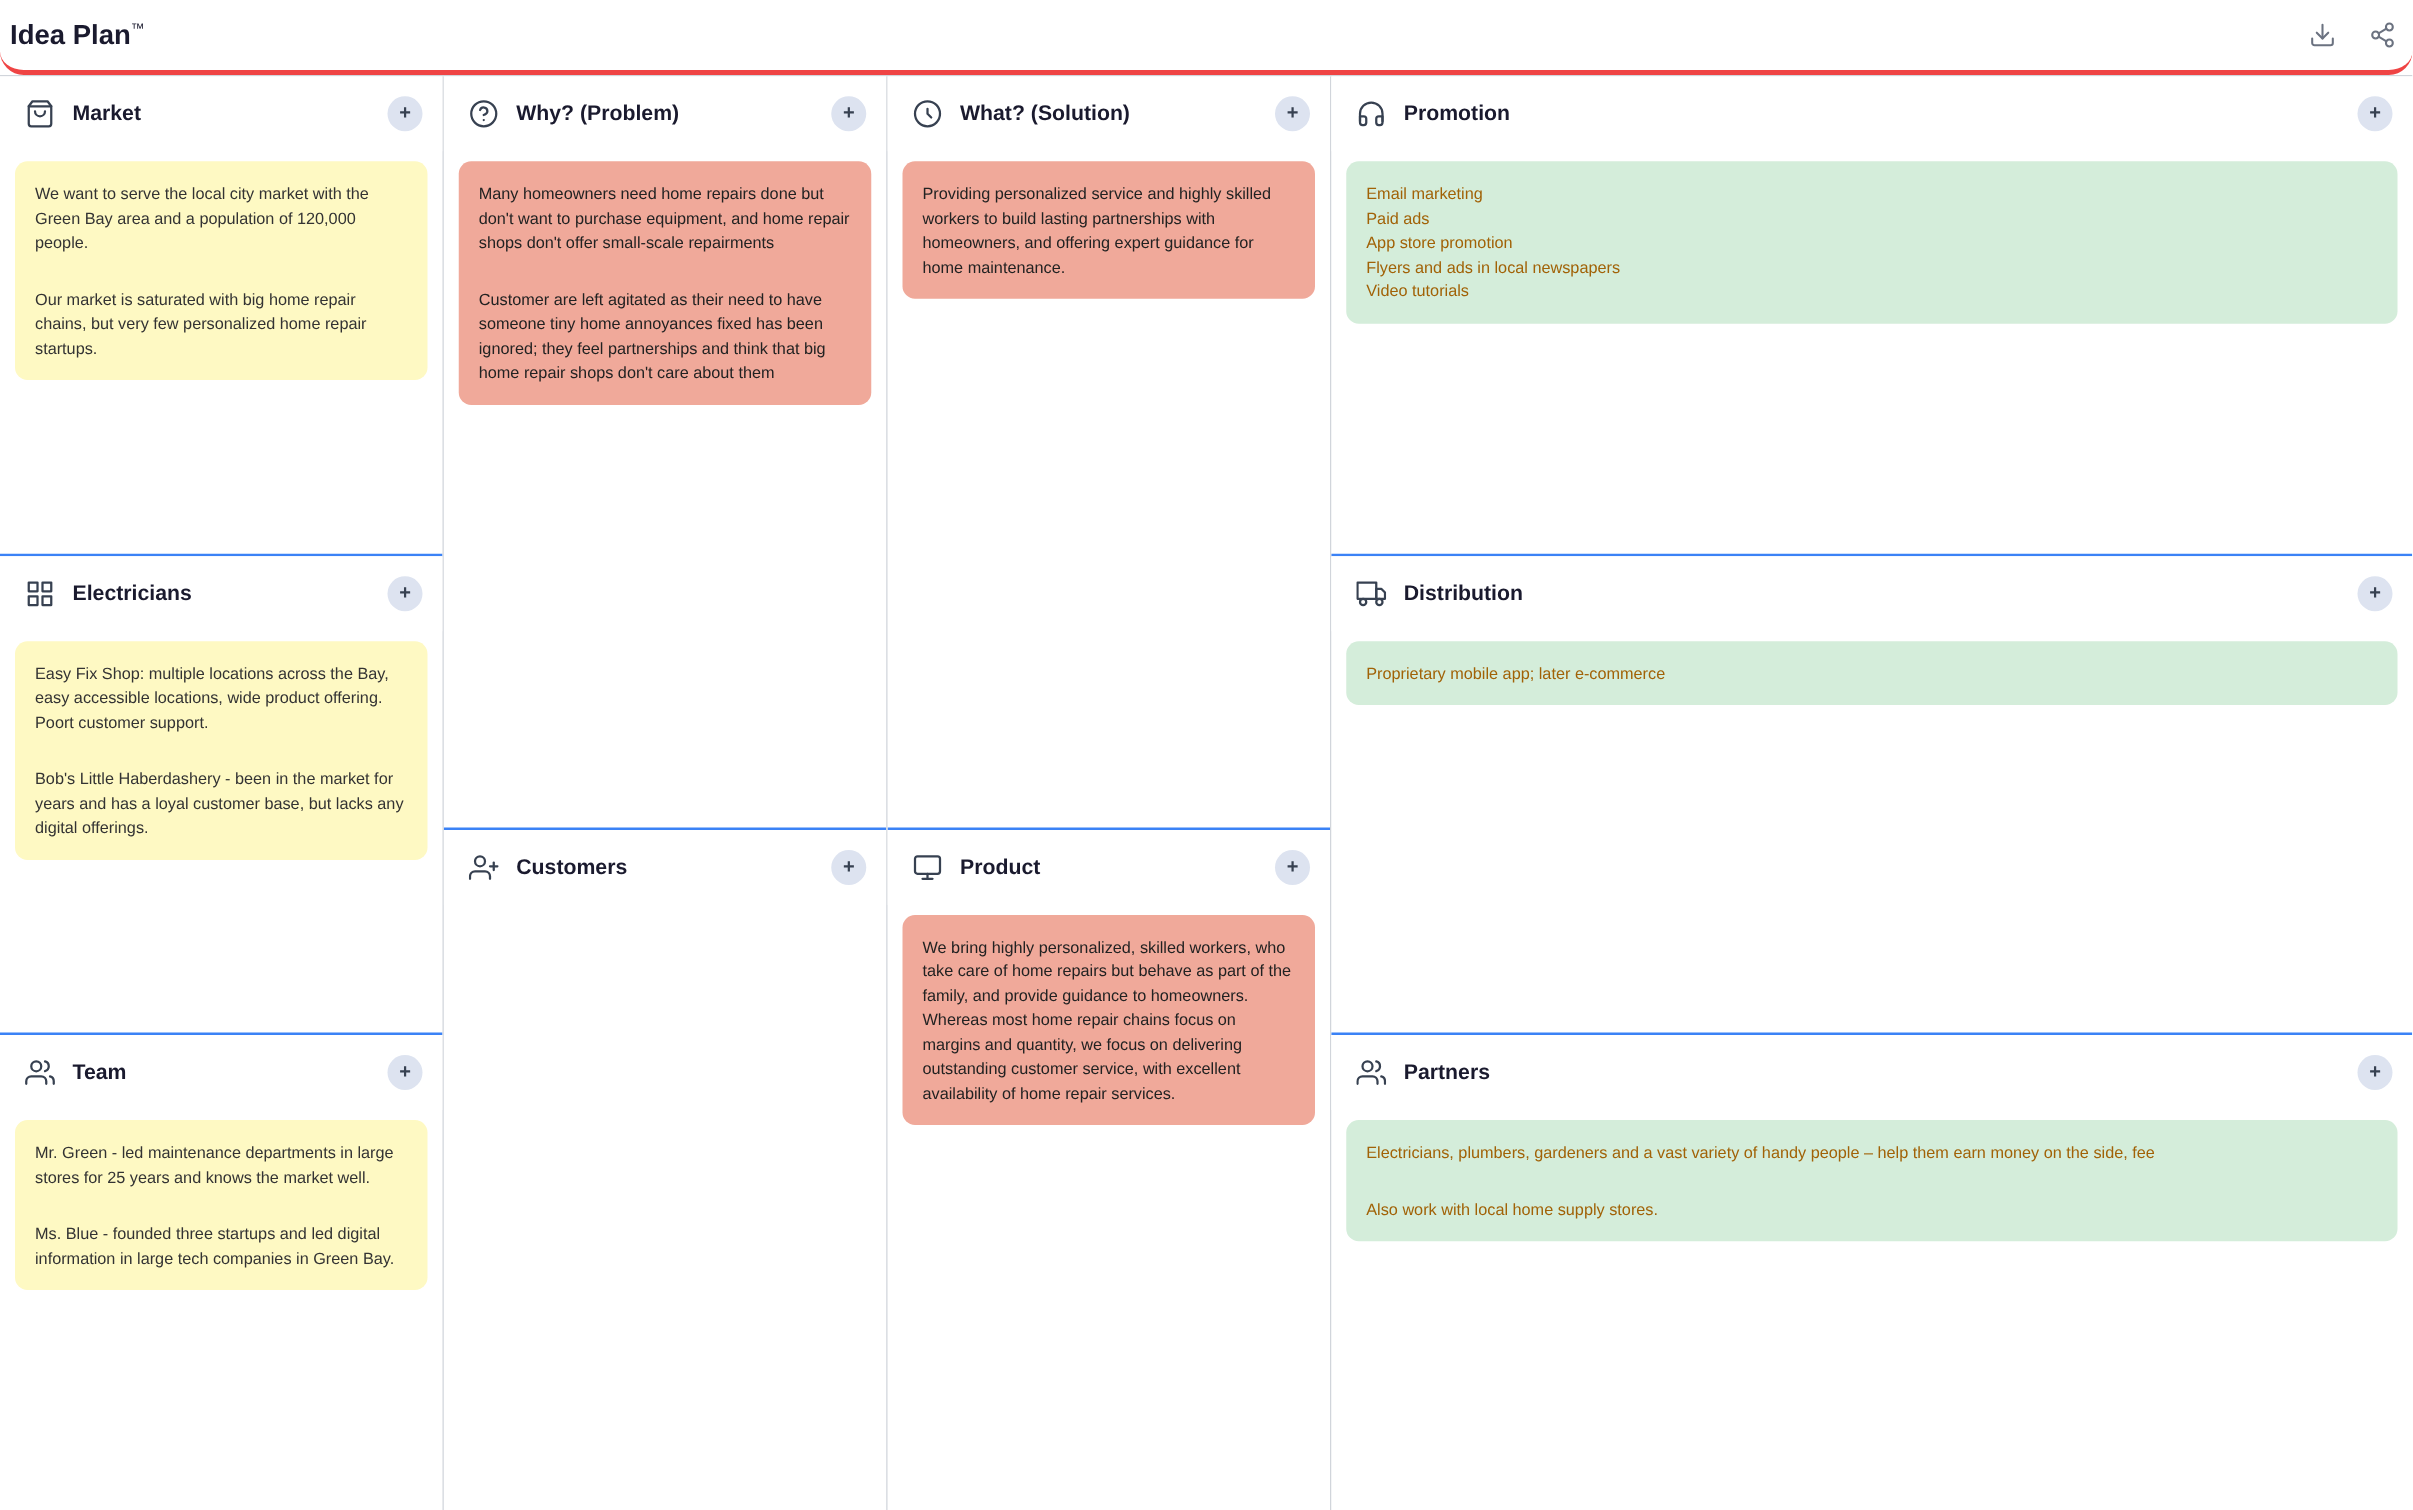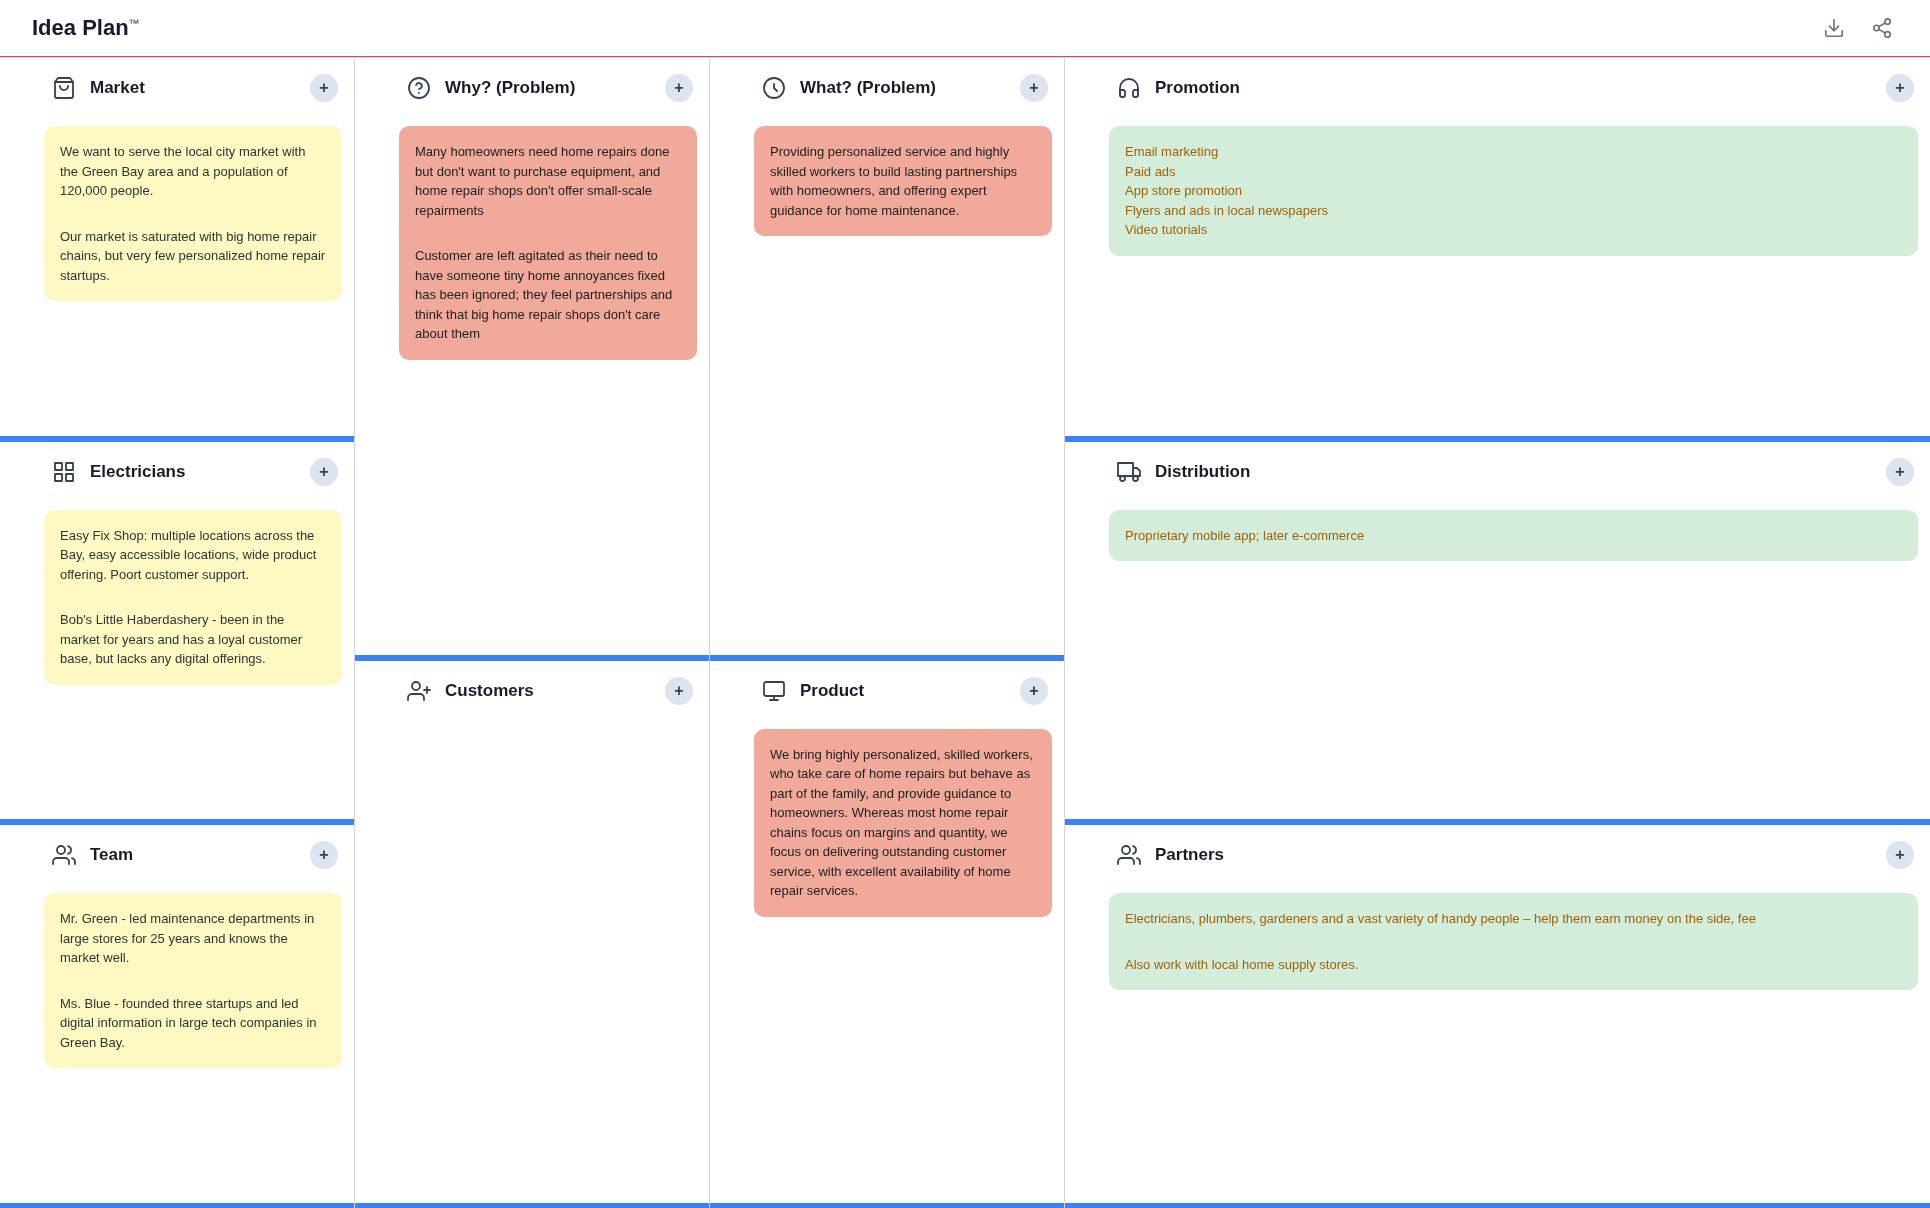--- a/index.html
+++ b/index.html
@@ -7,23 +7,24 @@
       font-family: -apple-system, BlinkMacSystemFont, 'Segoe UI', sans-serif;
       background: #fff;
       color: #333;
       height: 100vh;
       overflow: hidden;
     }
     .app-header {
       display: flex;
       align-items: center;
       justify-content: space-between;
-      padding: 12px 32px;
-      border-bottom: 1px solid #ef4444;
+      padding: 12px 8px;
+      border-bottom: 4px solid #ef4444;
       background: #fff;
+      border-radius: 19px;
     }
     .app-title {
       font-size: 22px;
       font-weight: 600;
       color: #1a1a2e;
     }
     .app-title sup {
       font-size: 11px;
       font-weight: 400;
       vertical-align: super;
@@ -56,26 +57,25 @@
       border-right: 1px solid #d1d5db;
       display: flex;
       flex-direction: column;
       height: 100%;
       overflow: hidden;
     }
     .column:last-child {
       border-right: none;
     }
     .section {
-      border-bottom: 6px solid #3b82f6;
+      border-bottom: 2px solid #3b82f6;
       display: flex;
       flex-direction: column;
       flex: 1;
       min-height: 0;
-      padding-left: 32px;
     }
     .section-header {
       display: flex;
       align-items: center;
       padding: 14px 16px;
       gap: 10px;
       background: #fff;
     }
     .section-icon {
       width: 32px;
@@ -295,21 +295,21 @@
 
   <div class="column mid-col">
     <div class="section section-top">
       <div class="section-header">
         <div class="section-icon">
           <svg width="24" height="24" viewBox="0 0 24 24" fill="none" stroke="#374151" stroke-width="1.8" stroke-linecap="round" stroke-linejoin="round">
             <circle cx="12" cy="12" r="10"></circle>
             <path d="M12 8v4l3 3"></path>
           </svg>
         </div>
-        <span class="section-title">What? (Problem)</span>
+        <span class="section-title">What? (Solution)</span>
         <button class="add-btn">+</button>
       </div>
       <div class="section-content">
         <div class="card card-salmon">
           <p>Providing personalized service and highly skilled workers to build lasting partnerships with homeowners, and offering expert guidance for home maintenance.</p>
         </div>
       </div>
     </div>
 
     <div class="section section-bottom">

